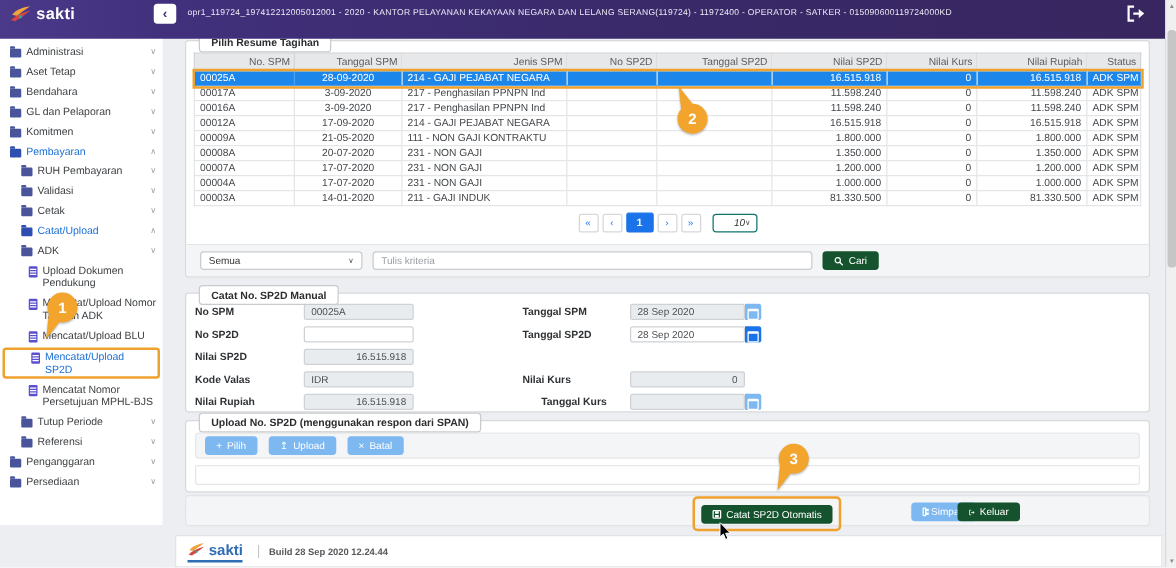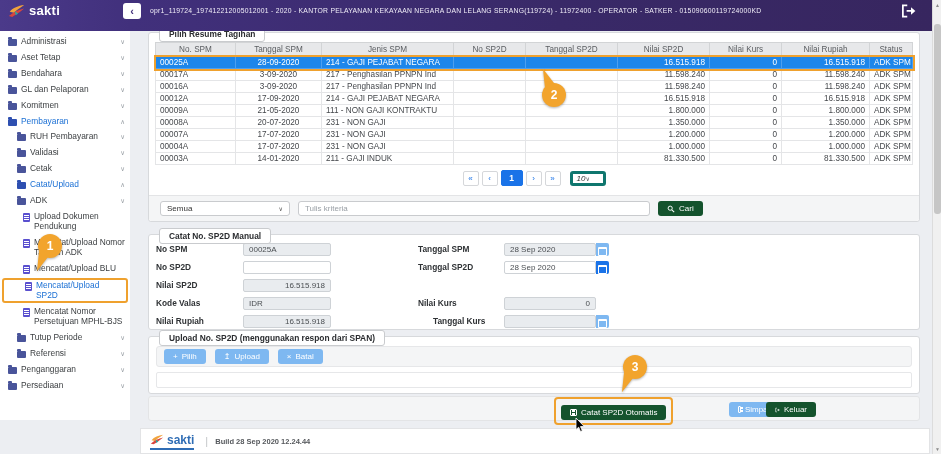--- a/index.html
+++ b/index.html
@@ -42,30 +42,30 @@
 
   
   #main { position:absolute; left:130px; top:30px; right:9px; bottom:0; background:#eceef2; z-index:1; }
   .card { position:absolute; left:18px; right:12px; background:#fff; border:1px solid #d7d9dc; border-radius:3px; }
   .legend-tab { position:absolute; left:10px; top:-7px; background:#fff; border:1px solid #c9cbce; border-radius:3px;
     padding:2px 9px; font-size:8.4px; font-weight:bold; color:#2b2d30; white-space:nowrap; z-index:3; }
 
   
   #card-resume { top:2px; height:190px; }
   #spm-table { border-collapse:collapse; table-layout:fixed; width:calc(100% - 12px); margin:9px 6px 0 6px; font-size:8.2px; }
-  #spm-table th { background:#e7e8ea; border:1px solid #d2d4d6; color:#5a5d61; font-weight:normal; padding:2px 3px; text-align:center; white-space:nowrap; overflow:hidden; }
+  #spm-table th { background:#e7e8ea; border:1px solid #d2d4d6; color:#5a5d61; font-weight:normal; padding:2px 3px; text-align:right; white-space:nowrap; overflow:hidden; }
   #spm-table td { border:1px solid #e4e5e7; color:#45484c; padding:1px 4px; height:12px; white-space:nowrap; overflow:hidden; }
   #spm-table td.al { text-align:left; } #spm-table td.ac { text-align:center; } #spm-table td.ar { text-align:right; }
   #spm-table tr.selected { outline:2.5px solid #efa12e; outline-offset:0px; }
   #spm-table tr.selected td { background:#1d86ea; color:#fff; border-color:#4d9ff0; }
   .pager { display:flex; justify-content:center; align-items:center; gap:3px; margin-top:5px; }
   .pager .pg-btn { width:16px; height:15px; background:#fff; border:1px solid #d5d7da; border-radius:2px; color:#1a73e8; font-size:8px; line-height:13px; text-align:center; cursor:pointer; padding:0; }
   .pager .pg-cur { width:22px; height:16px; background:#1a73e8; border:1px solid #1a73e8; border-radius:2px; color:#fff; font-size:8.5px; font-weight:bold; line-height:14px; text-align:center; }
-  .page-size { width:36px; height:15px; border:3px solid #0f766e; border-radius:3px; background:#fff; font-size:8px; color:#333;
-    display:flex; align-items:center; justify-content:flex-start; padding:0 4px; margin-left:6px; cursor:pointer;font-style:italic; }
+  .page-size { width:36px; height:15px; border:1px solid #0f766e; border-radius:3px; background:#fff; font-size:8px; color:#333;
+    display:flex; align-items:center; justify-content:flex-end; padding:0 4px; margin-left:6px; cursor:pointer;font-style:italic; }
   .page-size .chev { font-size:6px; color:#555; }
   .filter-strip { position:absolute; left:0; right:0; bottom:0; height:26px; background:#f4f5f6; border-top:1px solid #e3e4e6;
     border-radius:0 0 3px 3px; display:flex; align-items:center; padding:0 11px; gap:8px; }
   .fake-select { width:130px; height:15px; background:#fff; border:1px solid #c9cbce; border-radius:3px; font-size:8px; color:#333;
     display:flex; align-items:center; justify-content:space-between; padding:0 6px; cursor:pointer; }
   .fake-select .chev { font-size:6px; color:#555; }
   .criteria-input { width:352px; height:15px; border:1px solid #c9cbce; border-radius:3px; font-size:8px; padding:0 6px; color:#333; background:#fff; }
   .criteria-input::placeholder { color:#9aa0a6; }
   .btn { display:inline-flex; align-items:center; gap:4px; border:none; border-radius:3px; color:#fff; font-size:8px; cursor:pointer; padding:0 9px; height:15px; font-family:inherit; }
   .btn-blue { background:#14532d;text-align:right; }

